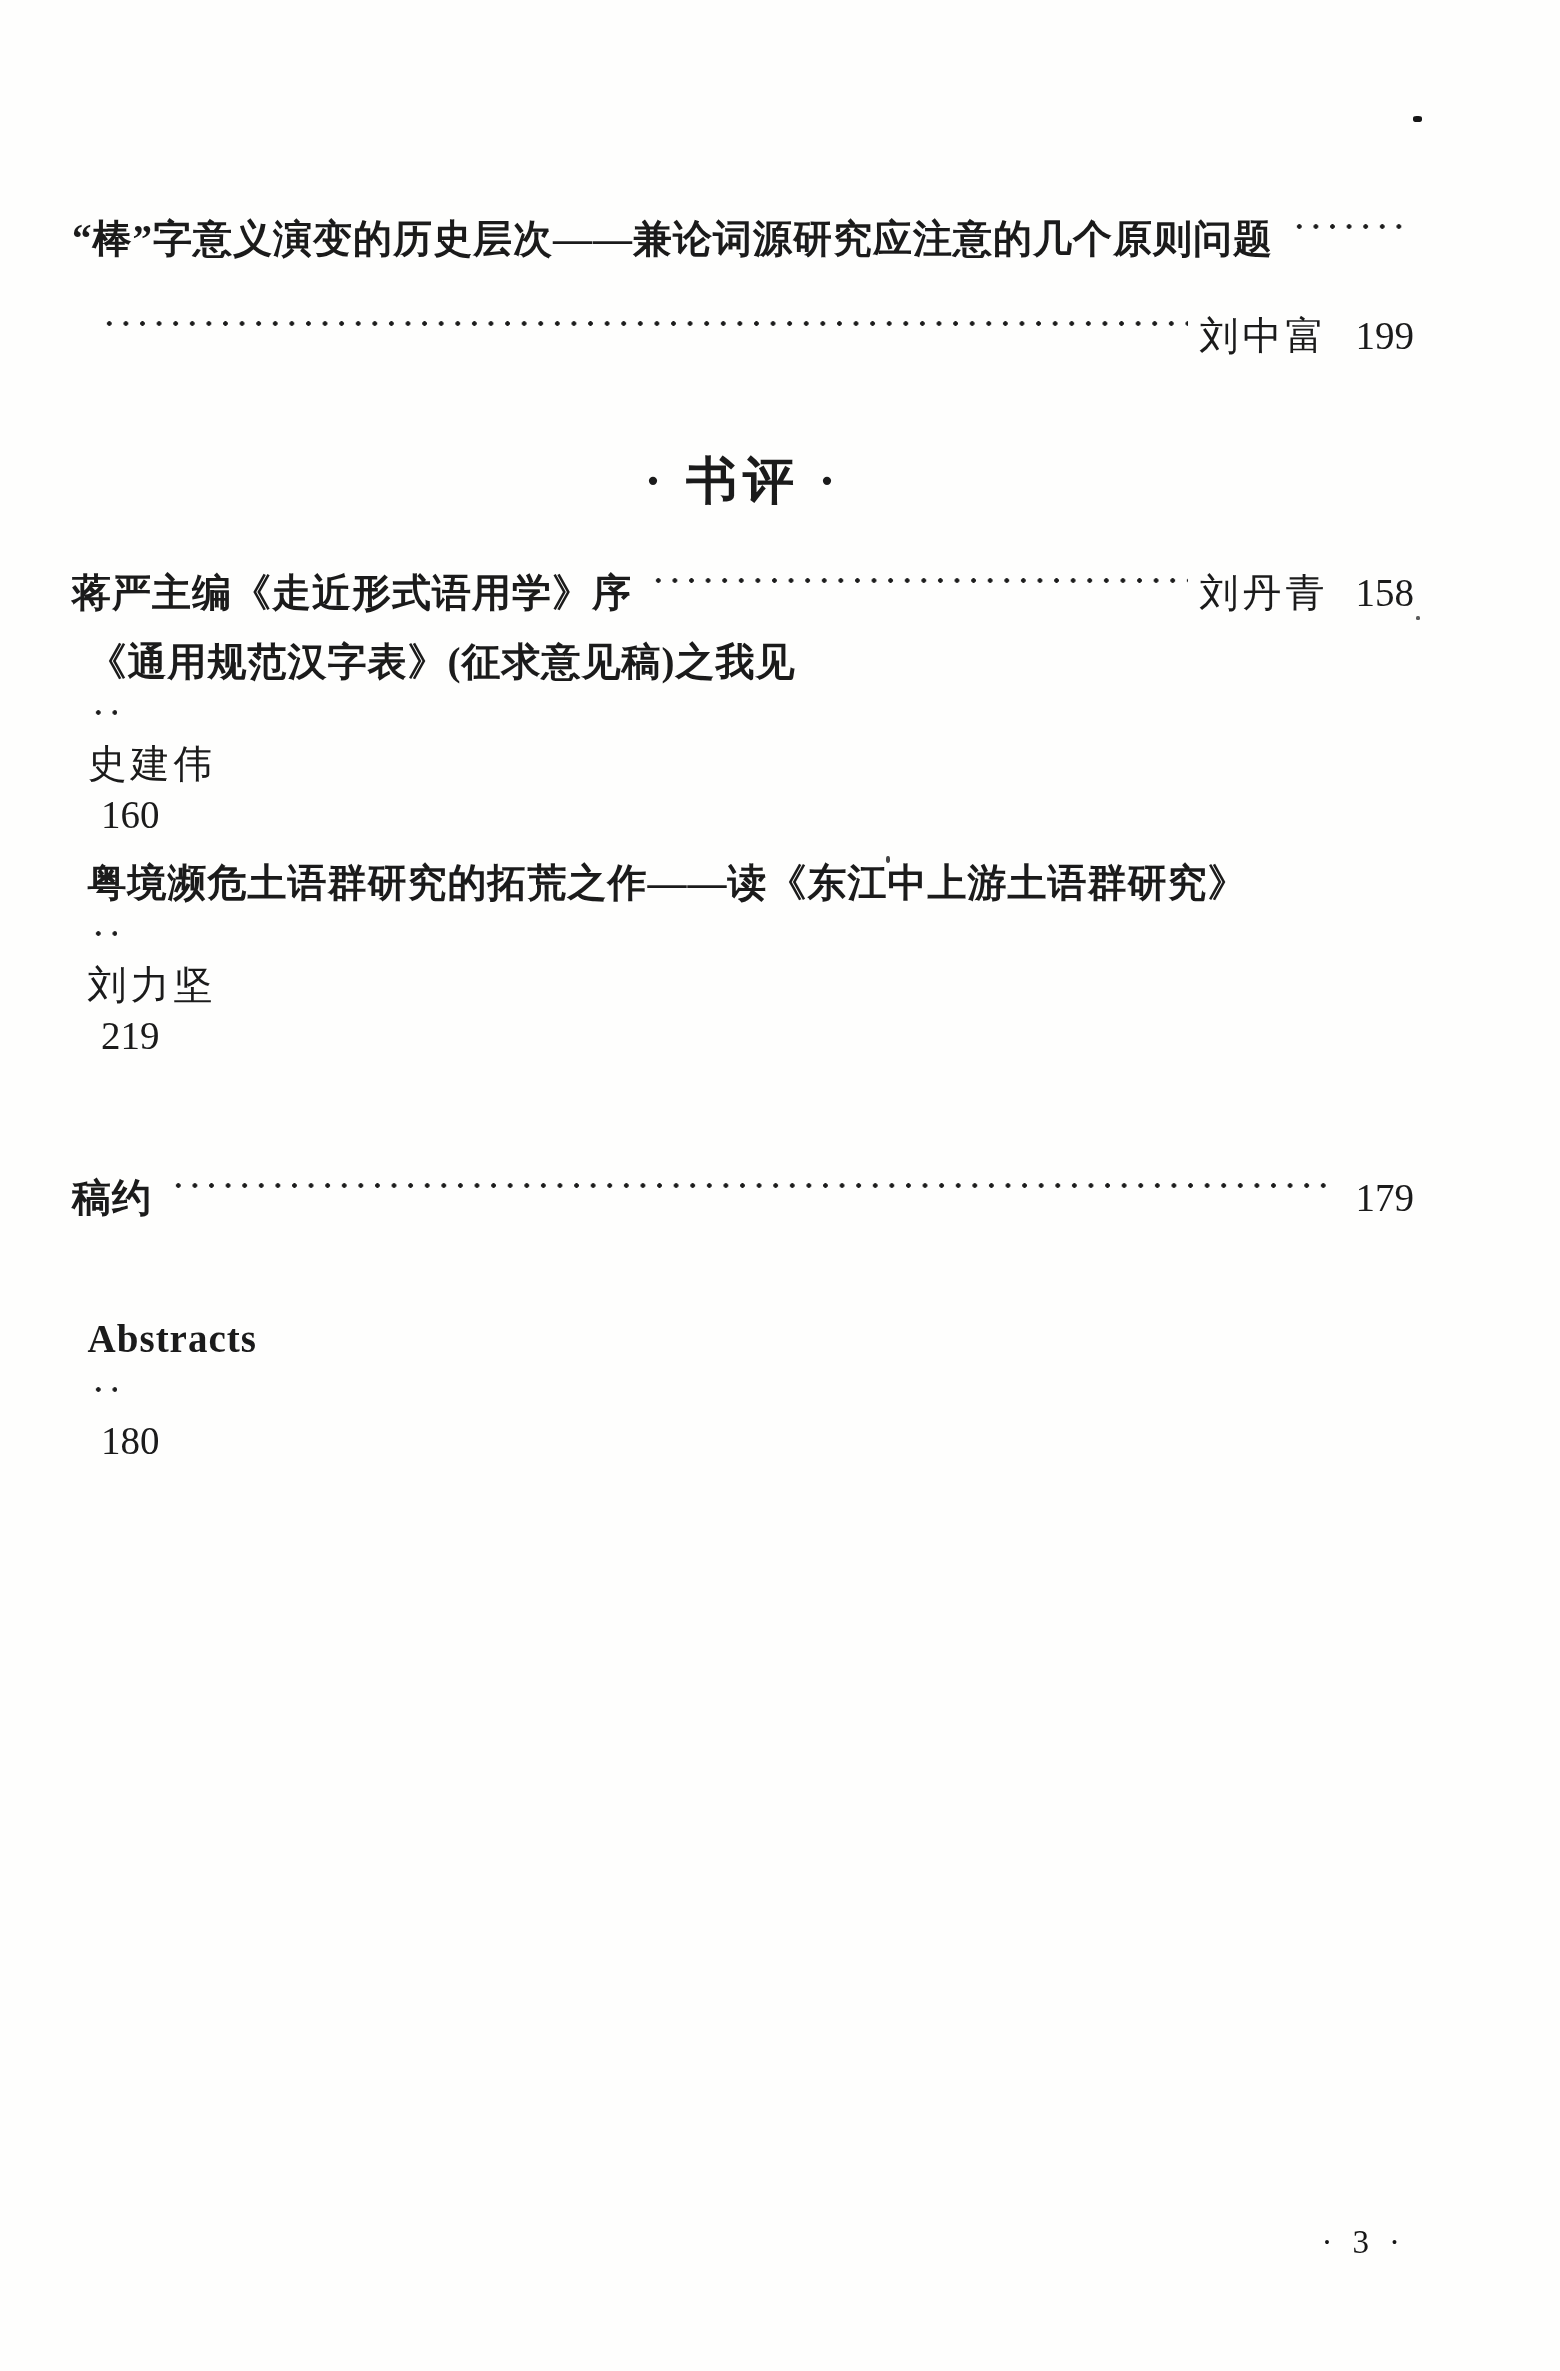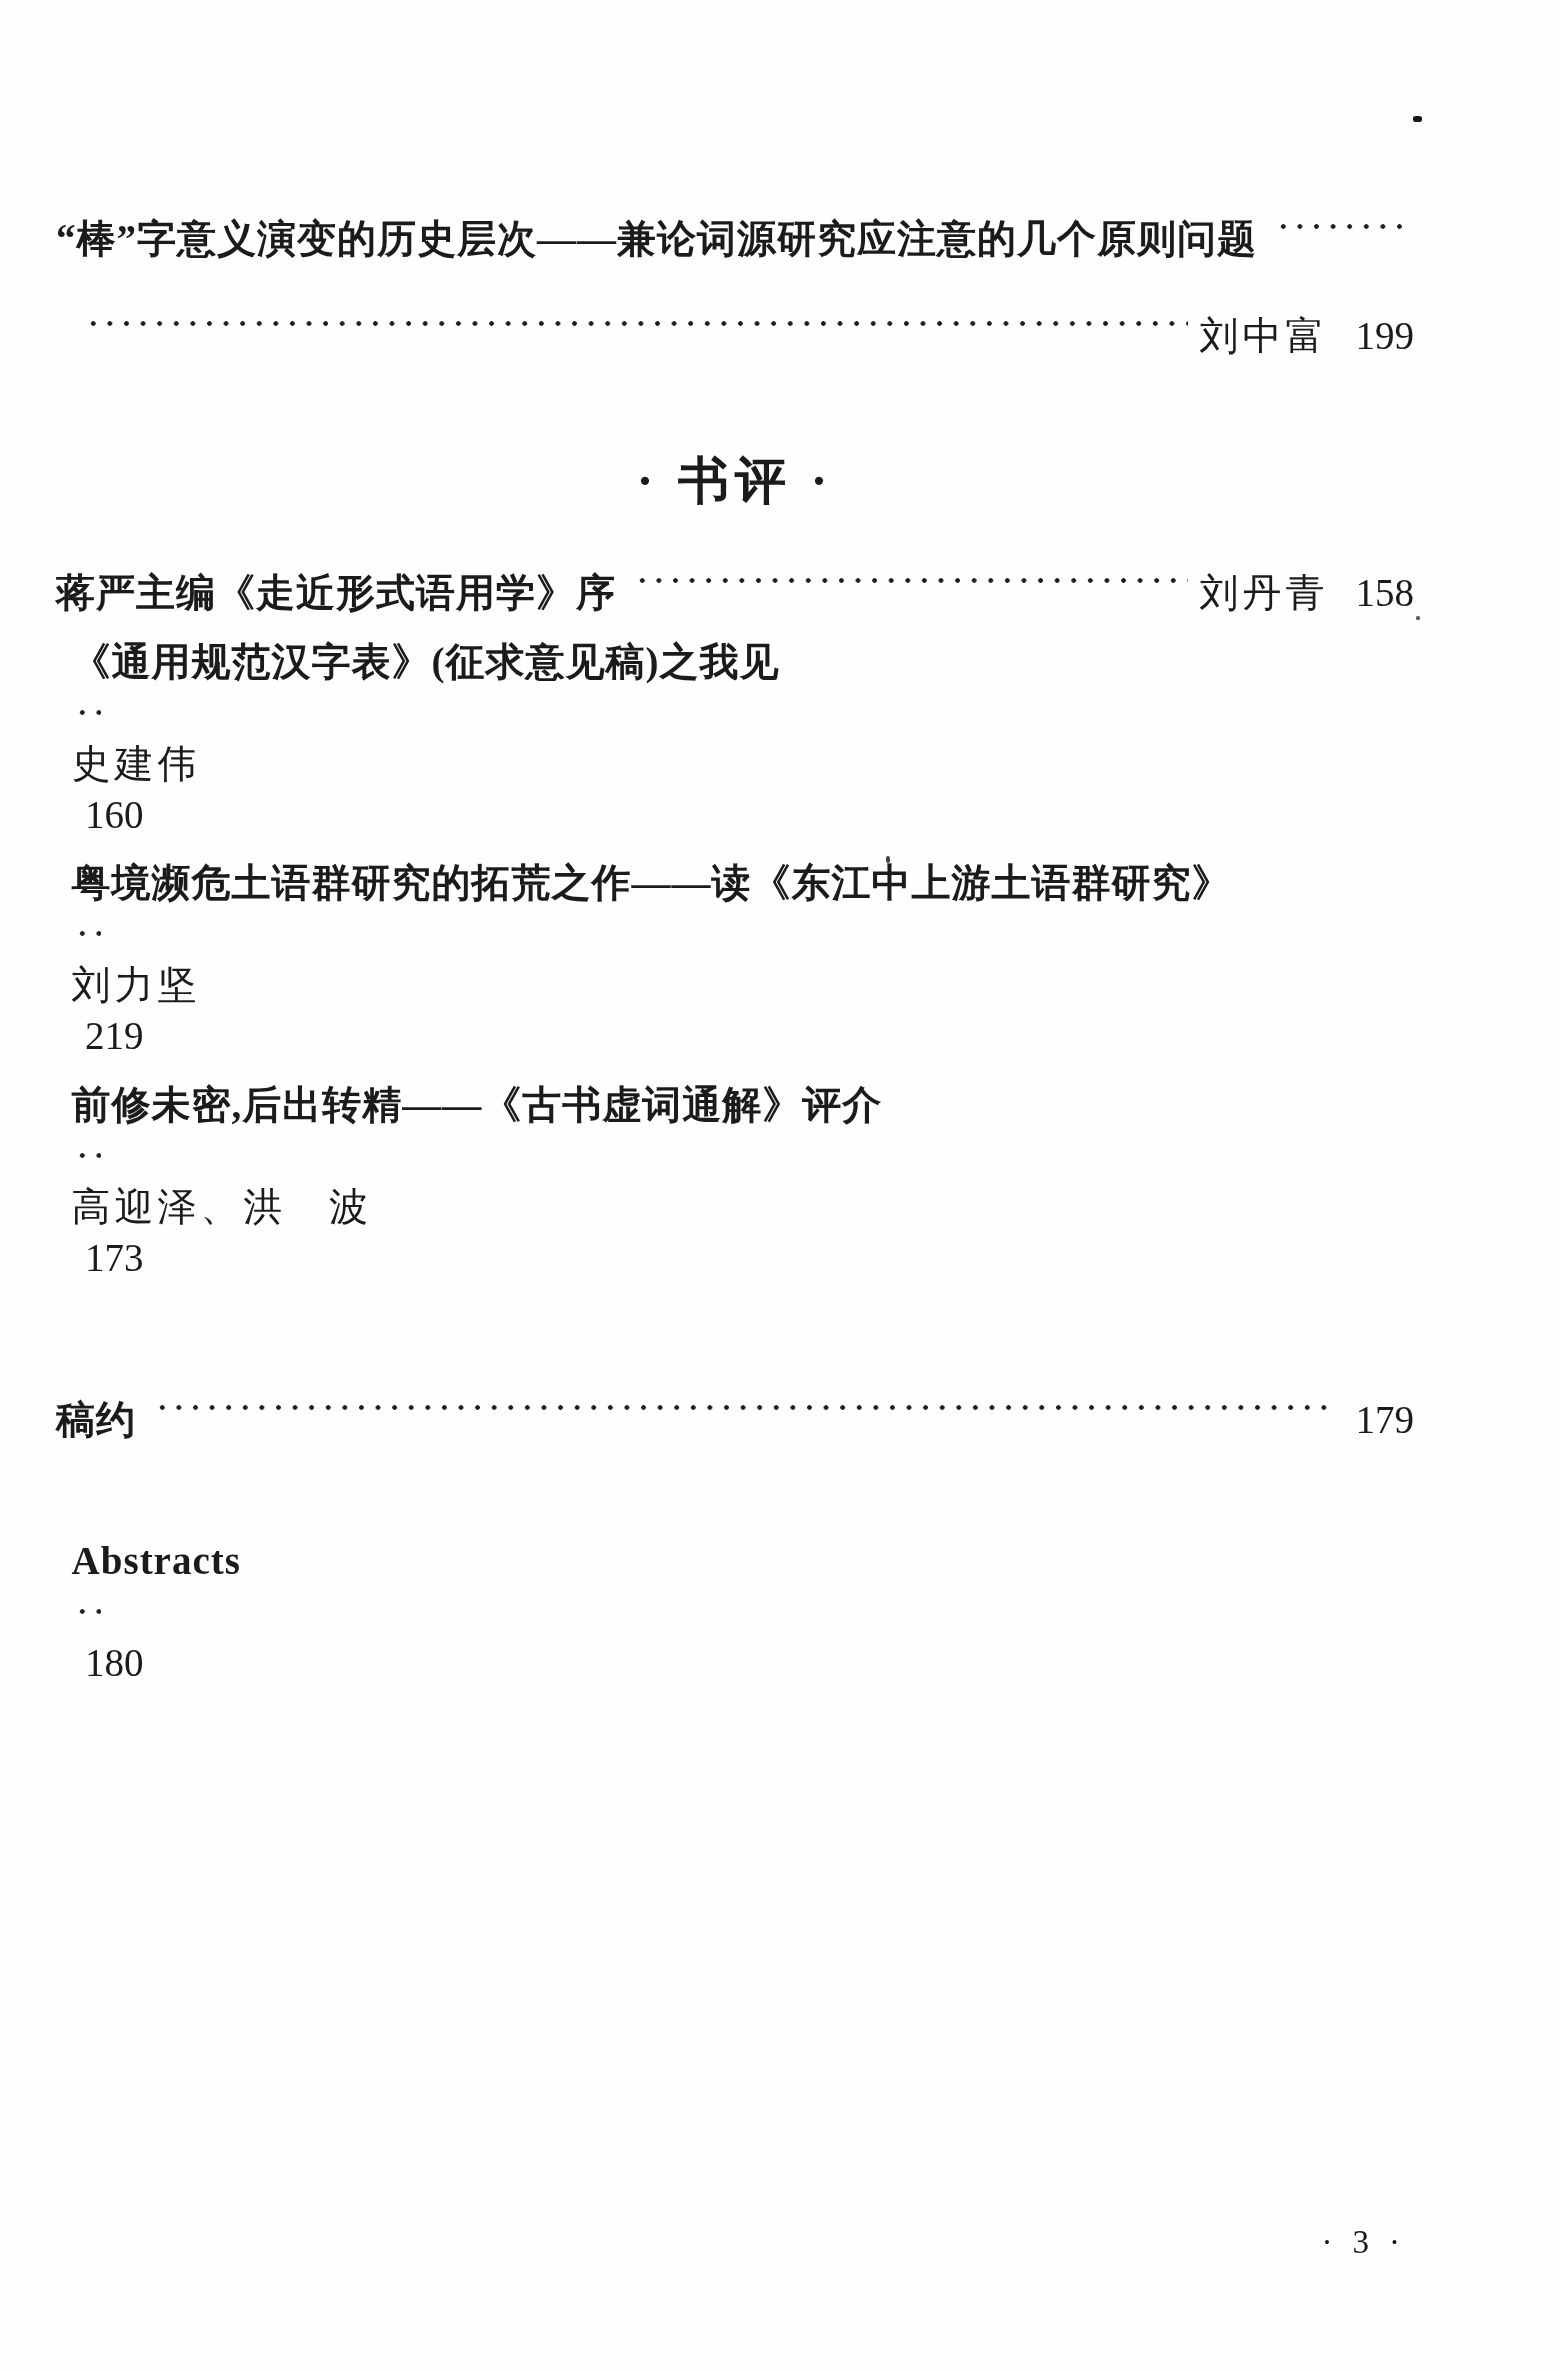--- a/index.html
+++ b/index.html
@@ -12,21 +12,21 @@
     width: 1560px;
     height: 2372px;
     margin: 0 auto;
     background: #fefefd;
     color: #1b1b1b;
     font-family: "Liberation Serif", "DejaVu Serif", serif;
     overflow: hidden;
   }
   .content {
     position: absolute;
-    left: 56px;
+    left: 72px;
     right: 146px;
     top: 0;
   }
   .toc-row {
     display: flex;
     align-items: baseline;
     font-size: 39px;
     line-height: 51px;
     white-space: nowrap;
   }
@@ -140,26 +140,20 @@
         <span class="pnum">160</span>
       </div>
 
       <div class="toc-row">
         <span class="title-cn">粤境濒危土语群研究的拓荒之作——读《东江中上游土语群研究》</span>
         <span class="leader"></span>
         <span class="author">刘力坚</span>
         <span class="pnum">219</span>
       </div>
 
-      <div class="toc-row">
-        <span class="title-cn">前修未密,后出转精——《古书虚词通解》评介</span>
-        <span class="leader"></span>
-        <span class="author">高迎泽、洪　波</span>
-        <span class="pnum">173</span>
-      </div>
     </div>
 
     <div class="toc-row backmatter-row1">
       <span class="title-cn">稿约</span>
       <span class="leader"></span>
       <span class="pnum">179</span>
     </div>
 
     <div class="toc-row backmatter-row2">
       <span class="abstracts-title">Abstracts</span>

